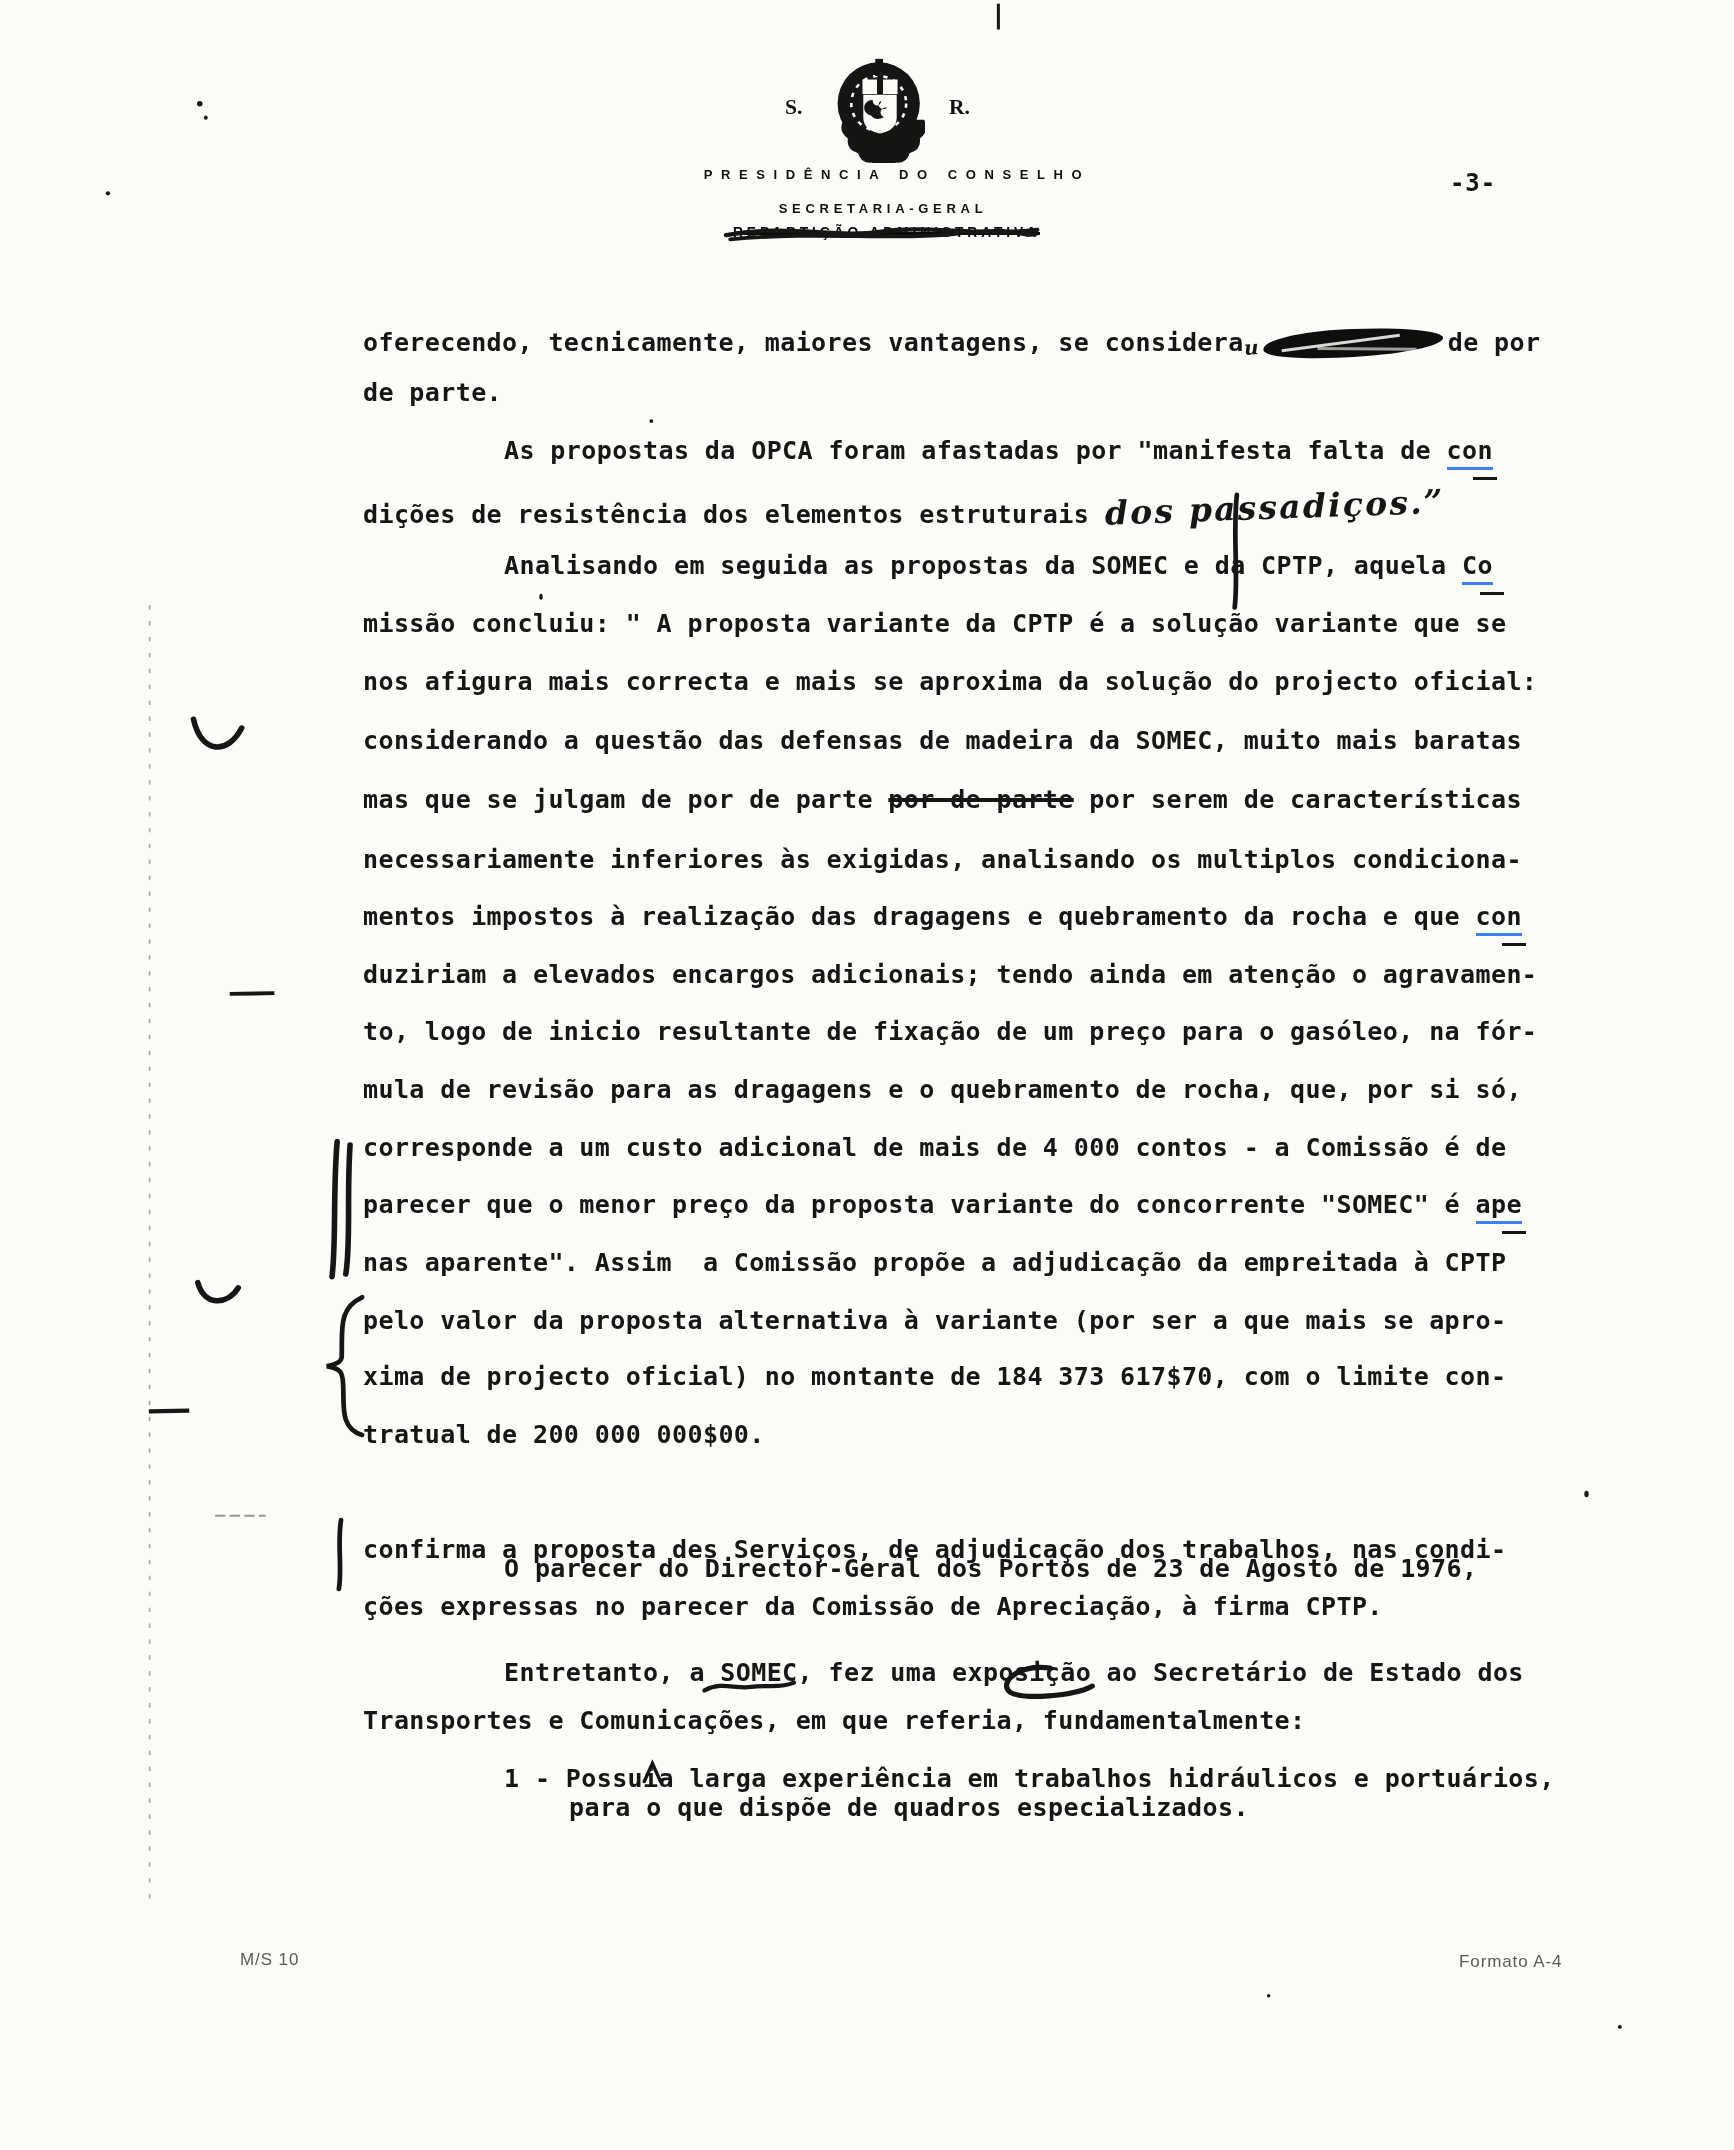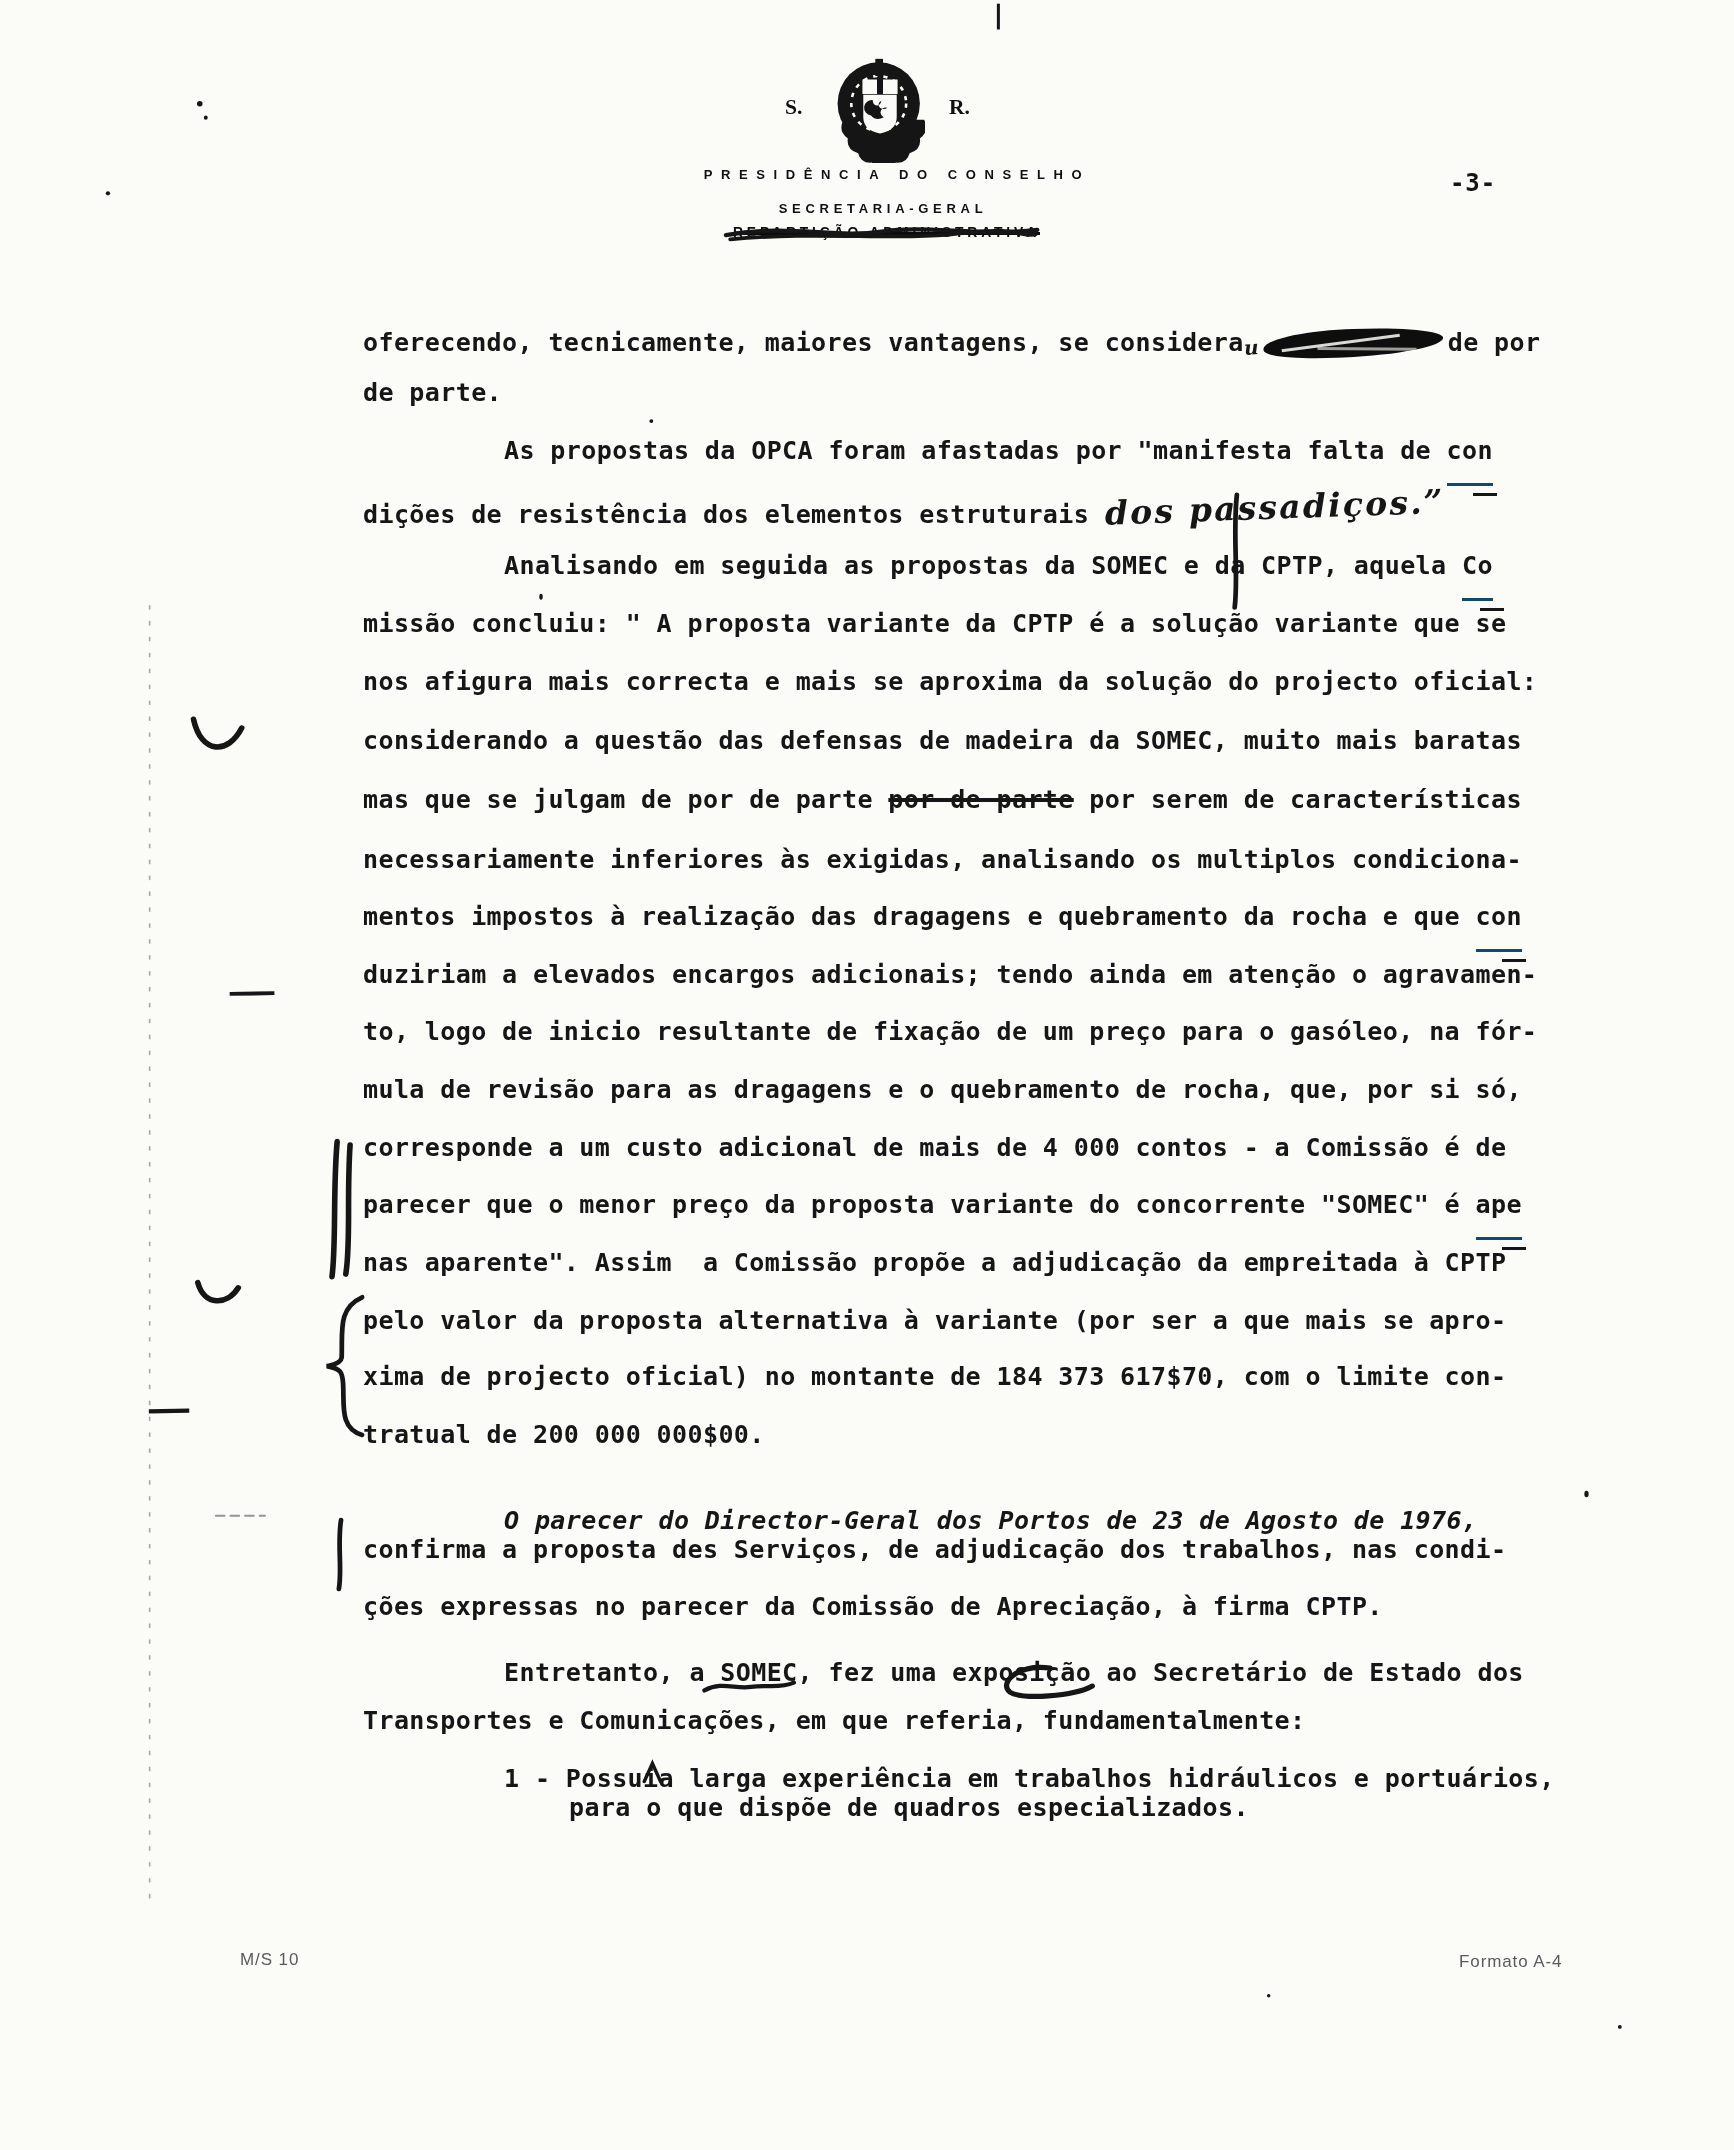--- a/index.html
+++ b/index.html
@@ -15,21 +15,21 @@
         letter-spacing:4.7px;white-space:nowrap;color:#101010;}
   .struck{position:absolute;top:225px;left:733px;
         font-family:"Liberation Sans",sans-serif;font-weight:700;font-size:13.8px;
         letter-spacing:3.9px;white-space:nowrap;color:#0c0c0c;
         text-decoration:line-through;text-decoration-thickness:3px;filter:blur(0.3px);}
   .pagenum{position:absolute;top:169px;left:1450px;font-weight:700;font-size:24px;letter-spacing:0.9px;}
   
   .line{position:absolute;white-space:pre;font-weight:700;font-size:25px;line-height:1;
         letter-spacing:0.4px;color:#161616;}
   .t{}
-  .u{position:relative;border-bottom:3px solid #0c4a6e;padding-bottom:18px;}
+  .u{position:relative;border-bottom:3px solid #3b82f6;padding-bottom:2px;}
   .u::after{content:"";position:absolute;left:58%;bottom:-13px;width:24px;height:3.4px;background:#161616;}
   .x{text-decoration:line-through;text-decoration-thickness:3.9px;}
   .hand{font-family:"DejaVu Serif",serif;font-style:italic;font-weight:700;font-size:33px;
         letter-spacing:2.2px;display:inline-block;transform:rotate(-2deg) translateY(-4.3px);}
   .hand-sm{font-size:20px;letter-spacing:0;transform:translateY(3.4px) rotate(-4deg);}
   .blob{position:relative;display:inline-block;width:180px;height:27.5px;background:#0e0e0e;
         border-radius:48% 52% 58% 42%/62% 48% 58% 40%;margin:0 5.2px 0 4.3px;
         transform:rotate(-2.5deg) translateY(6px);overflow:hidden;vertical-align:baseline;}
   .blob::after{content:"";position:absolute;left:10%;top:44%;width:66%;height:3.4px;background:#fbfbf7;
         transform:rotate(-5deg);opacity:.85;}
@@ -80,21 +80,21 @@
       <div class="line" style="top: 904px; left: 363px;"><span class="t">mentos impostos à realização das dragagens e quebramento da rocha e que </span><span class="t u">con</span></div>
       <div class="line" style="top: 962px; left: 363px;"><span class="t">duziriam a elevados encargos adicionais; tendo ainda em atenção o agravamen-</span></div>
       <div class="line" style="top: 1019px; left: 363px;"><span class="t">to, logo de inicio resultante de fixação de um preço para o gasóleo, na fór-</span></div>
       <div class="line" style="top: 1077px; left: 363px;"><span class="t">mula de revisão para as dragagens e o quebramento de rocha, que, por si só,</span></div>
       <div class="line" style="top: 1135px; left: 363px;"><span class="t">corresponde a um custo adicional de mais de 4 000 contos - a Comissão é de</span></div>
       <div class="line" style="top: 1192px; left: 363px;"><span class="t">parecer que o menor preço da proposta variante do concorrente "SOMEC" é </span><span class="t u">ape</span></div>
       <div class="line" style="top: 1250px; left: 363px;"><span class="t">nas aparente". Assim  a Comissão propõe a adjudicação da empreitada à CPTP</span></div>
       <div class="line" style="top: 1308px; left: 363px;"><span class="t">pelo valor da proposta alternativa à variante (por ser a que mais se apro-</span></div>
       <div class="line" style="top: 1364px; left: 363px; text-align: center;"><span class="t">xima de projecto oficial) no montante de 184 373 617$70, com o limite con-</span></div>
       <div class="line" style="top: 1422px; left: 363px;"><span class="t">tratual de 200 000 000$00.</span></div>
-      <div class="line" style="top: 1508px; left: 504px; font-style: italic;"><span class="t">O parecer do Director-Geral dos Portos de 23 de Agosto de 1976,</span></div>
+      <div class="line" style="top: 1556px; left: 504px;"><span class="t">O parecer do Director-Geral dos Portos de 23 de Agosto de 1976,</span></div>
       <div class="line" style="top: 1537px; left: 363px;"><span class="t">confirma a proposta des Serviços, de adjudicação dos trabalhos, nas condi-</span></div>
       <div class="line" style="top: 1594px; left: 363px;"><span class="t">ções expressas no parecer da Comissão de Apreciação, à firma CPTP.</span></div>
       <div class="line" style="top: 1660px; left: 504px;"><span class="t">Entretanto, a SOMEC, fez uma exposição ao Secretário de Estado dos</span></div>
       <div class="line" style="top: 1708px; left: 363px;"><span class="t">Transportes e Comunicações, em que referia, fundamentalmente:</span></div>
       <div class="line" style="top: 1766px; left: 504px;"><span class="t">1 - Possuia larga experiência em trabalhos hidráulicos e portuários,</span></div>
       <div class="line" style="top: 1795px; left: 569px;"><span class="t">para o que dispõe de quadros especializados.</span></div>
     </div>
 
   <svg id="deco-svg" width="1734" height="2457" viewBox="0 0 4032 5712">
       <rect x="2318" y="8" width="7" height="60" fill="#161616"></rect>

